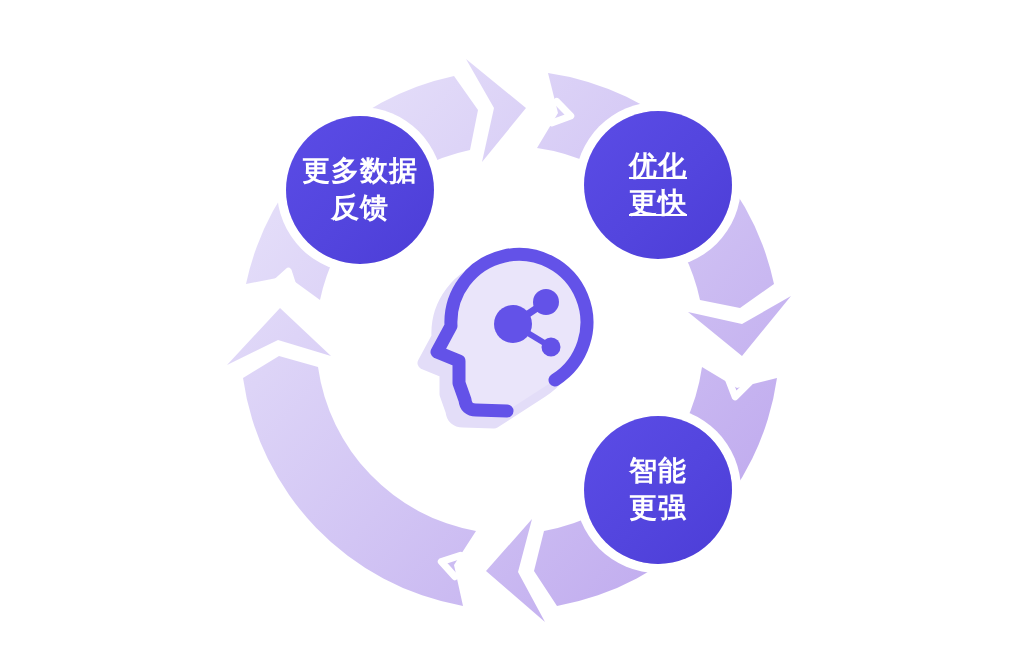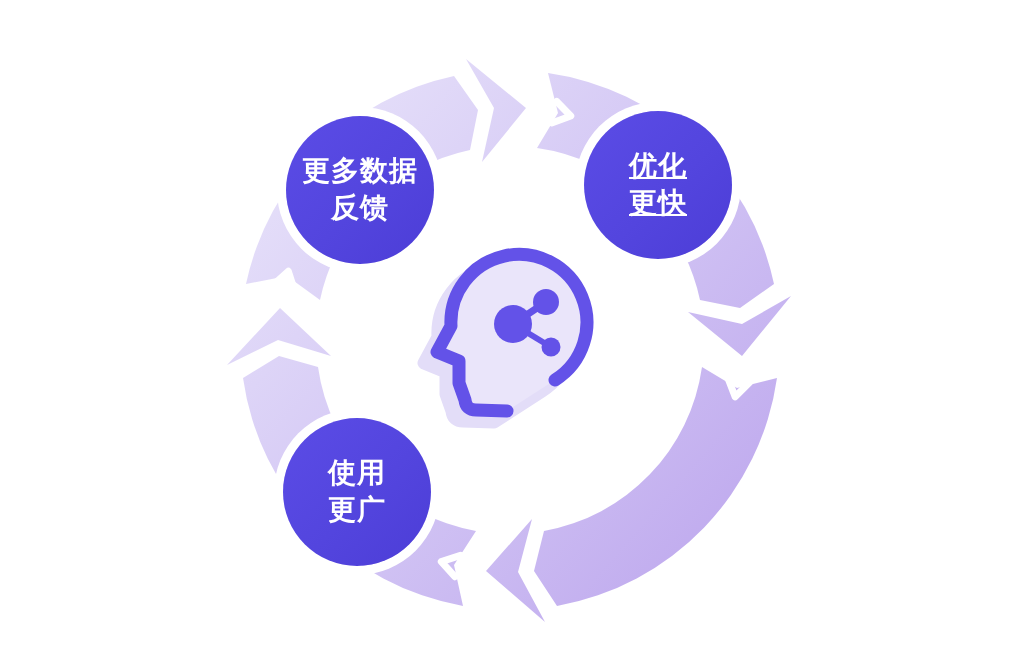--- a/index.html
+++ b/index.html
@@ -109,19 +109,19 @@
   <div class="node node-tl">
     <span>更多数据</span>
     <span>反馈</span>
   </div>
 
   <div class="node node-tr">
     <span>优化</span>
     <span>更快</span>
   </div>
 
+  <div class="node node-br">
+    <span>智能</span>
+    <span>更强</span>
+  </div>
 
-  <div class="node node-bl">
-    <span>使用</span>
-    <span>更广</span>
-  </div>
 
 </div>
 
 </body></html>

